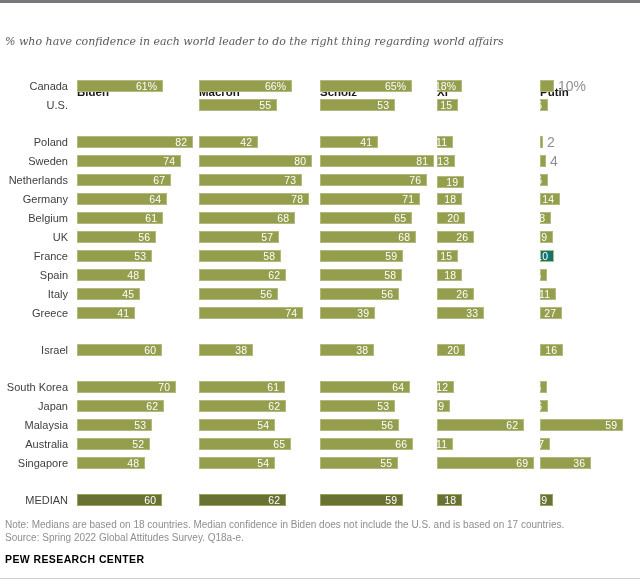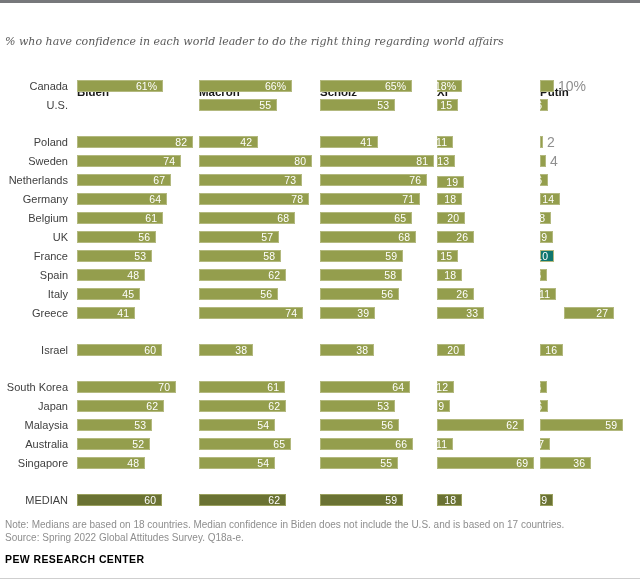--- a/index.html
+++ b/index.html
@@ -211,21 +211,21 @@
       </div>
       <div class="bar" style="left: 199px; top: 307px; width: 104px; background: rgb(148, 158, 77); border: 1px solid rgb(179, 185, 127);">
         <span class="bar-value">74</span>
       </div>
       <div class="bar" style="left: 320px; top: 307px; width: 55px; background: rgb(148, 158, 77); border: 1px solid rgb(179, 185, 127);">
         <span class="bar-value">39</span>
       </div>
       <div class="bar" style="left: 437px; top: 307px; width: 47px; background: rgb(148, 158, 77); border: 1px solid rgb(179, 185, 127); padding-left: 38px;">
         <span class="bar-value">33</span>
       </div>
-      <div class="bar" style="left: 540px; top: 307px; width: 50px; background: rgb(148, 158, 77); border: 1px solid rgb(179, 185, 127); margin-left: 24px;">
+      <div class="bar" style="left: 540px; top: 307px; width: 22px; background: rgb(148, 158, 77); border: 1px solid rgb(179, 185, 127);">
         <span class="bar-value">27</span>
       </div>
       <div class="row-label" style="left: 0px; top: 341px;">Israel</div>
       <div class="bar" style="left: 77px; top: 344px; width: 85px; background: rgb(148, 158, 77); border: 1px solid rgb(179, 185, 127);">
         <span class="bar-value">60</span>
       </div>
       <div class="bar" style="left: 199px; top: 344px; width: 54px; background: rgb(148, 158, 77); border: 1px solid rgb(179, 185, 127);">
         <span class="bar-value">38</span>
       </div>
       <div class="bar" style="left: 320px; top: 344px; width: 54px; background: rgb(148, 158, 77); border: 1px solid rgb(179, 185, 127);">

